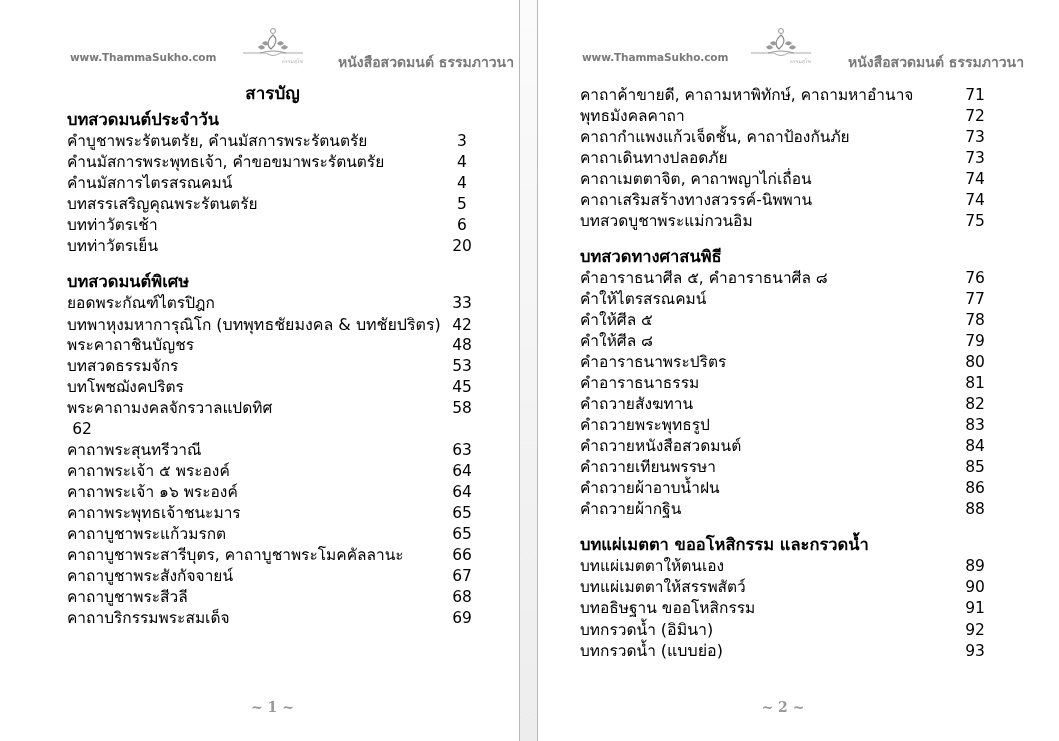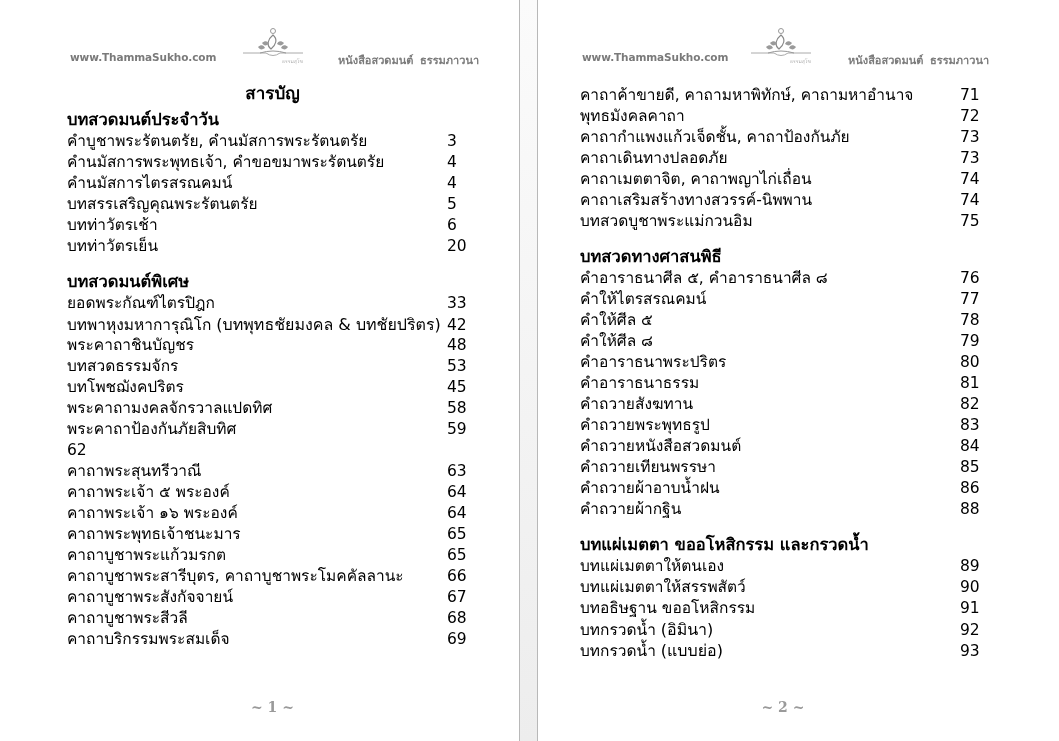--- a/index.html
+++ b/index.html
@@ -21,21 +21,21 @@
   .page.left { left: 0; width: 518px; }
   .page.right { left: 538px; width: 521px; }
   .hdr {
     position: absolute; top: 30px; left: 0; right: 0; height: 40px;
   }
   .hdr .site {
     position: absolute; top: 16px; font-family: "DejaVu Sans", sans-serif;
     font-weight: bold; font-size: 10.5px; color: #7a7a7a; letter-spacing: -0.1px;
   }
   .hdr .book {
-    position: absolute; top: 16px; font-weight: bold; font-size: 11px; color: #7a7a7a; font-family: Liberation Mono, monospace;
+    position: absolute; top: 16px; font-weight: bold; font-size: 14px; color: #7a7a7a;
   }
   .logo { position: absolute; top: -8px; width: 70px; height: 40px; }
   .page.left .site { left: 70px; }
   .page.left .book { left: 338px; }
   .page.left .logo { left: 238px; }
   .page.right .site { left: 44px; }
   .page.right .book { left: 310px; }
   .page.right .logo { left: 208px; }
   .title {
     position: absolute; top: 74px; left: 0; width: 545px; text-align: center;
@@ -45,21 +45,21 @@
   .page.left .toc { left: 67px; top: 104px; width: 410px; }
   .page.right .toc { left: 42px; top: 80px; width: 410px; }
   .section-head {
     font-weight: bold; font-size: 16.5px; line-height: 22px; height: 22px; white-space: nowrap;
   }
   .entry {
     display: flex; justify-content: space-between; align-items: baseline;
     font-size: 15.5px; line-height: 21px; height: 21px; white-space: nowrap;
   }
   .entry .note { font-size: 16px; }
-  .entry .num { text-align: left; min-width: 30px; }
+  .entry .num { text-align: center; min-width: 30px; }
   .gap { height: 14px; }
   .footer {
     position: absolute; top: 694px; left: 0; right: 0; text-align: center;
     font-family: "DejaVu Serif", serif; font-weight: bold; font-size: 14px; color: #9a9a9a;
   }
   .page.left .footer { width: 545px; }
   .page.right .footer { width: 490px; }
 </style>
 </head>
 <body>
@@ -127,24 +127,20 @@
       </div>
       <div class="entry">
         <span><span>บทโพชฌังคปริตร</span></span>
         <span class="num">45</span>
       </div>
       <div class="entry">
         <span><span>พระคาถามงคลจักรวาลแปดทิศ</span></span>
         <span class="num">58</span>
       </div>
       <div class="entry">
-        <span><span>พระคาถาป้องกันภัยสิบทิศ</span></span>
-        <span class="num">59</span>
-      </div>
-      <div class="entry">
         <span class="num">62</span>
       </div>
       <div class="entry">
         <span><span>คาถาพระสุนทรีวาณี</span></span>
         <span class="num">63</span>
       </div>
       <div class="entry">
         <span><span>คาถาพระเจ้า ๕ พระองค์</span></span>
         <span class="num">64</span>
       </div>

